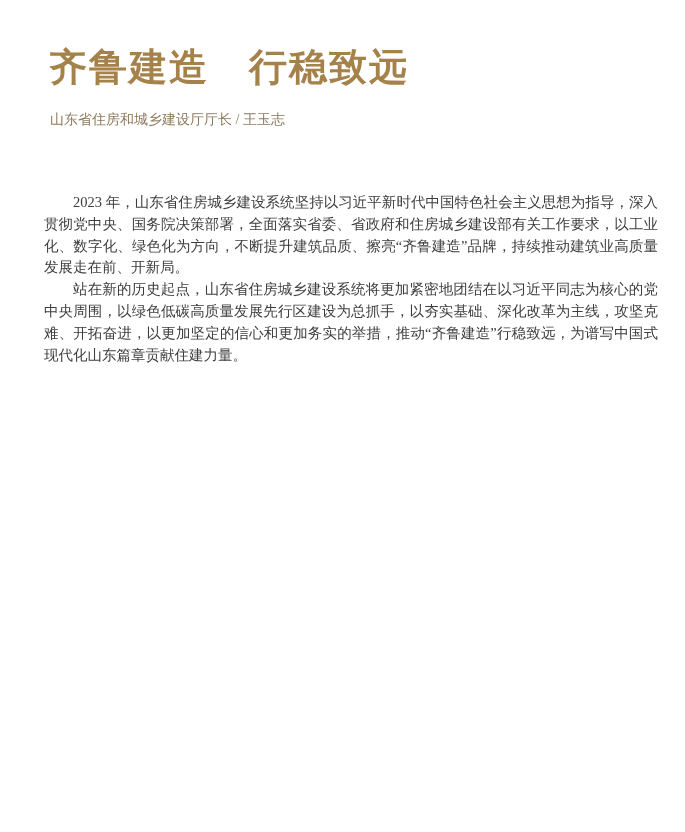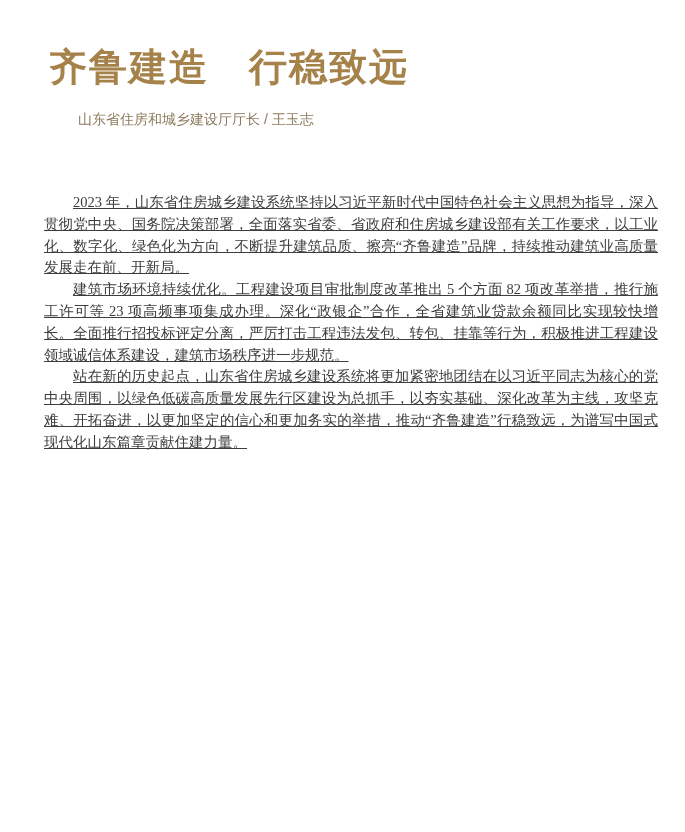--- a/index.html
+++ b/index.html
@@ -24,46 +24,43 @@
     font-weight: bold;
     font-size: 38px;
     line-height: 46px;
     letter-spacing: 2px;
     color: #a5824a;
     white-space: nowrap;
   }
   .byline {
     margin-top: 21px;
     padding-left: 6px;
-    font-family: Liberation Sans, sans-serif;
+    font-family: Liberation Serif, serif;
     font-size: 14px;
     line-height: 17px;
     color: #8d7a5c;
-    margin-left: 28px;
   }
   .article-body {
     margin-top: 64px;
     font-size: 14.5px;
     line-height: 21.8px;
     color: #3d3d3d;
     text-align: justify;
     text-justify: inter-ideograph;
   }
   .article-body p {
     margin: 0;
     text-indent: 2em;
-    text-decoration: underline;
   }
 </style>
 </head>
 <body>
 
 <div class="page" style="background: rgb(255, 255, 255);">
   <h1 class="title" style="color: rgb(165, 130, 74);">齐鲁建造　行稳致远</h1>
 
   <div class="byline" style="color: rgb(141, 122, 92);">山东省住房和城乡建设厅厅长 / 王玉志</div>
 
   <div class="article-body" style="color: rgb(61, 61, 61);">
     <p>2023 年，山东省住房城乡建设系统坚持以习近平新时代中国特色社会主义思想为指导，深入贯彻党中央、国务院决策部署，全面落实省委、省政府和住房城乡建设部有关工作要求，以工业化、数字化、绿色化为方向，不断提升建筑品质、擦亮“齐鲁建造”品牌，持续推动建筑业高质量发展走在前、开新局。</p>
-    <p>建筑市场环境持续优化。工程建设项目审批制度改革推出 5 个方面 82 项改革举措，推行施工许可等 23 项高频事项集成办理。深化“政银企”合作，全省建筑业贷款余额同比实现较快增长。全面推行招投标评定分离，严厉打击工程违法发包、转包、挂靠等行为，积极推进工程建设领域诚信体系建设，建筑市场秩序进一步规范。</p>
     <p>站在新的历史起点，山东省住房城乡建设系统将更加紧密地团结在以习近平同志为核心的党中央周围，以绿色低碳高质量发展先行区建设为总抓手，以夯实基础、深化改革为主线，攻坚克难、开拓奋进，以更加坚定的信心和更加务实的举措，推动“齐鲁建造”行稳致远，为谱写中国式现代化山东篇章贡献住建力量。</p>
   </div>
 </div>
 
 </body></html>

